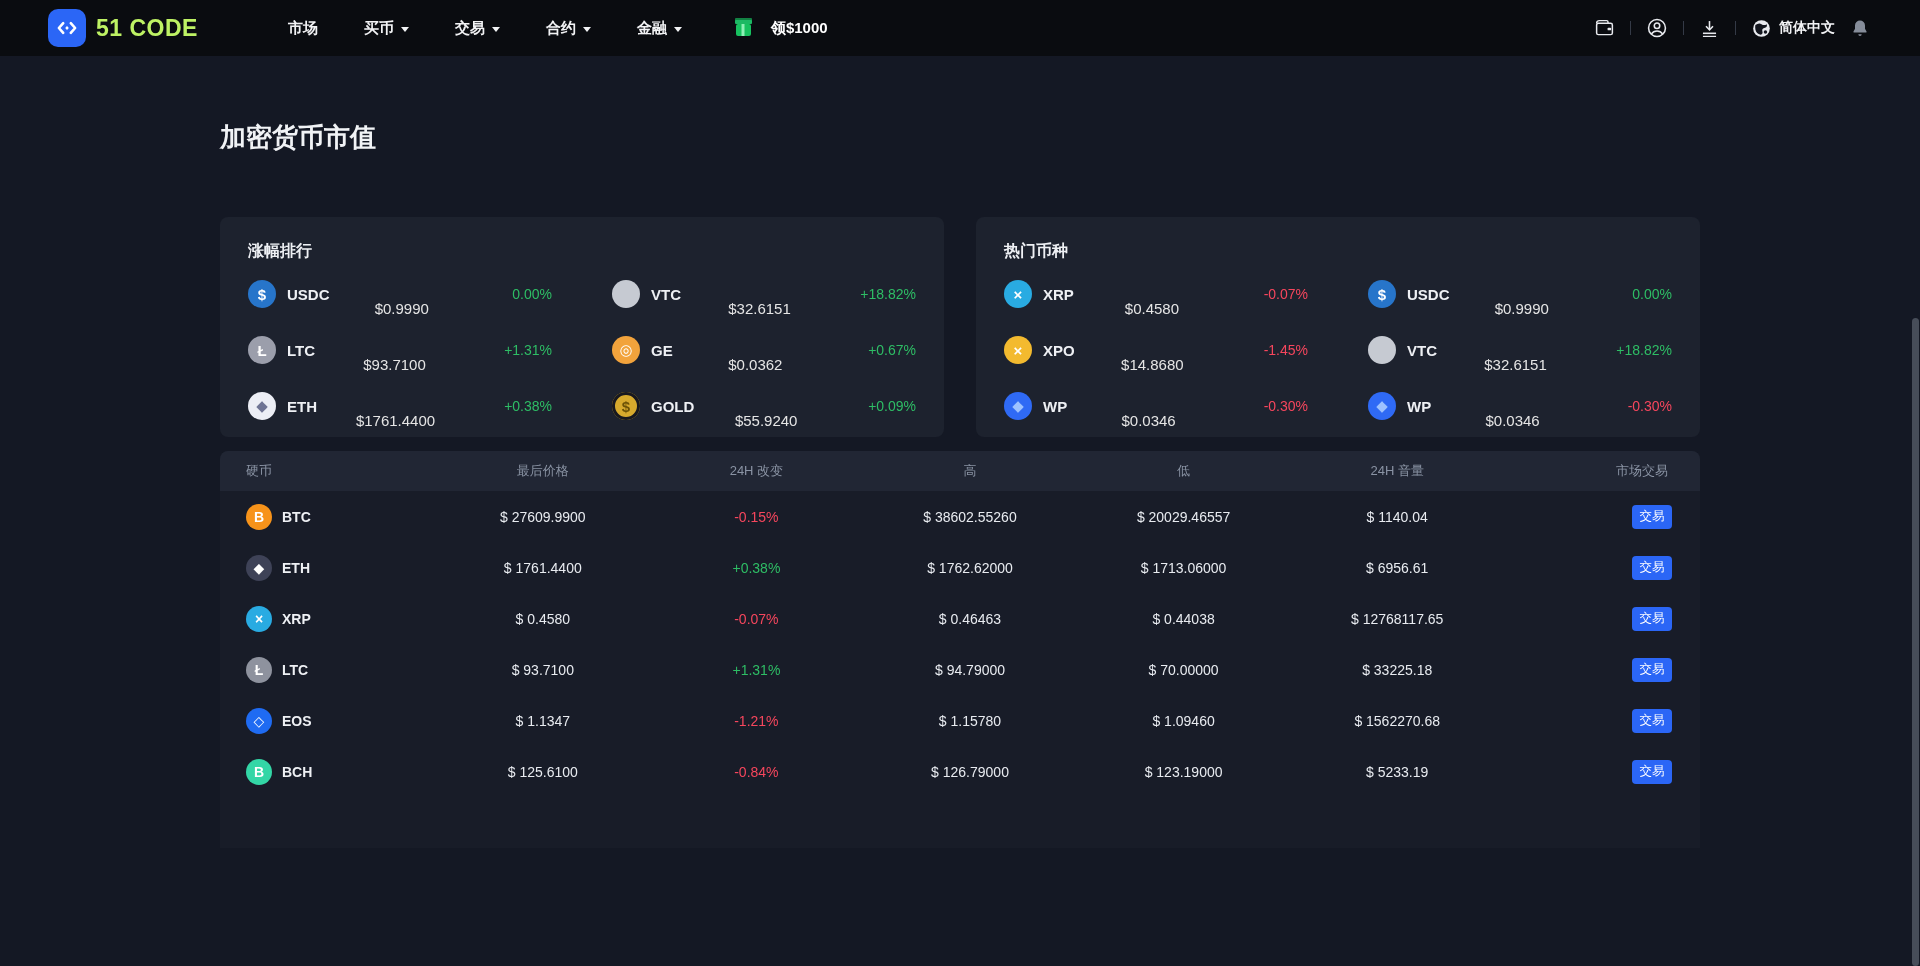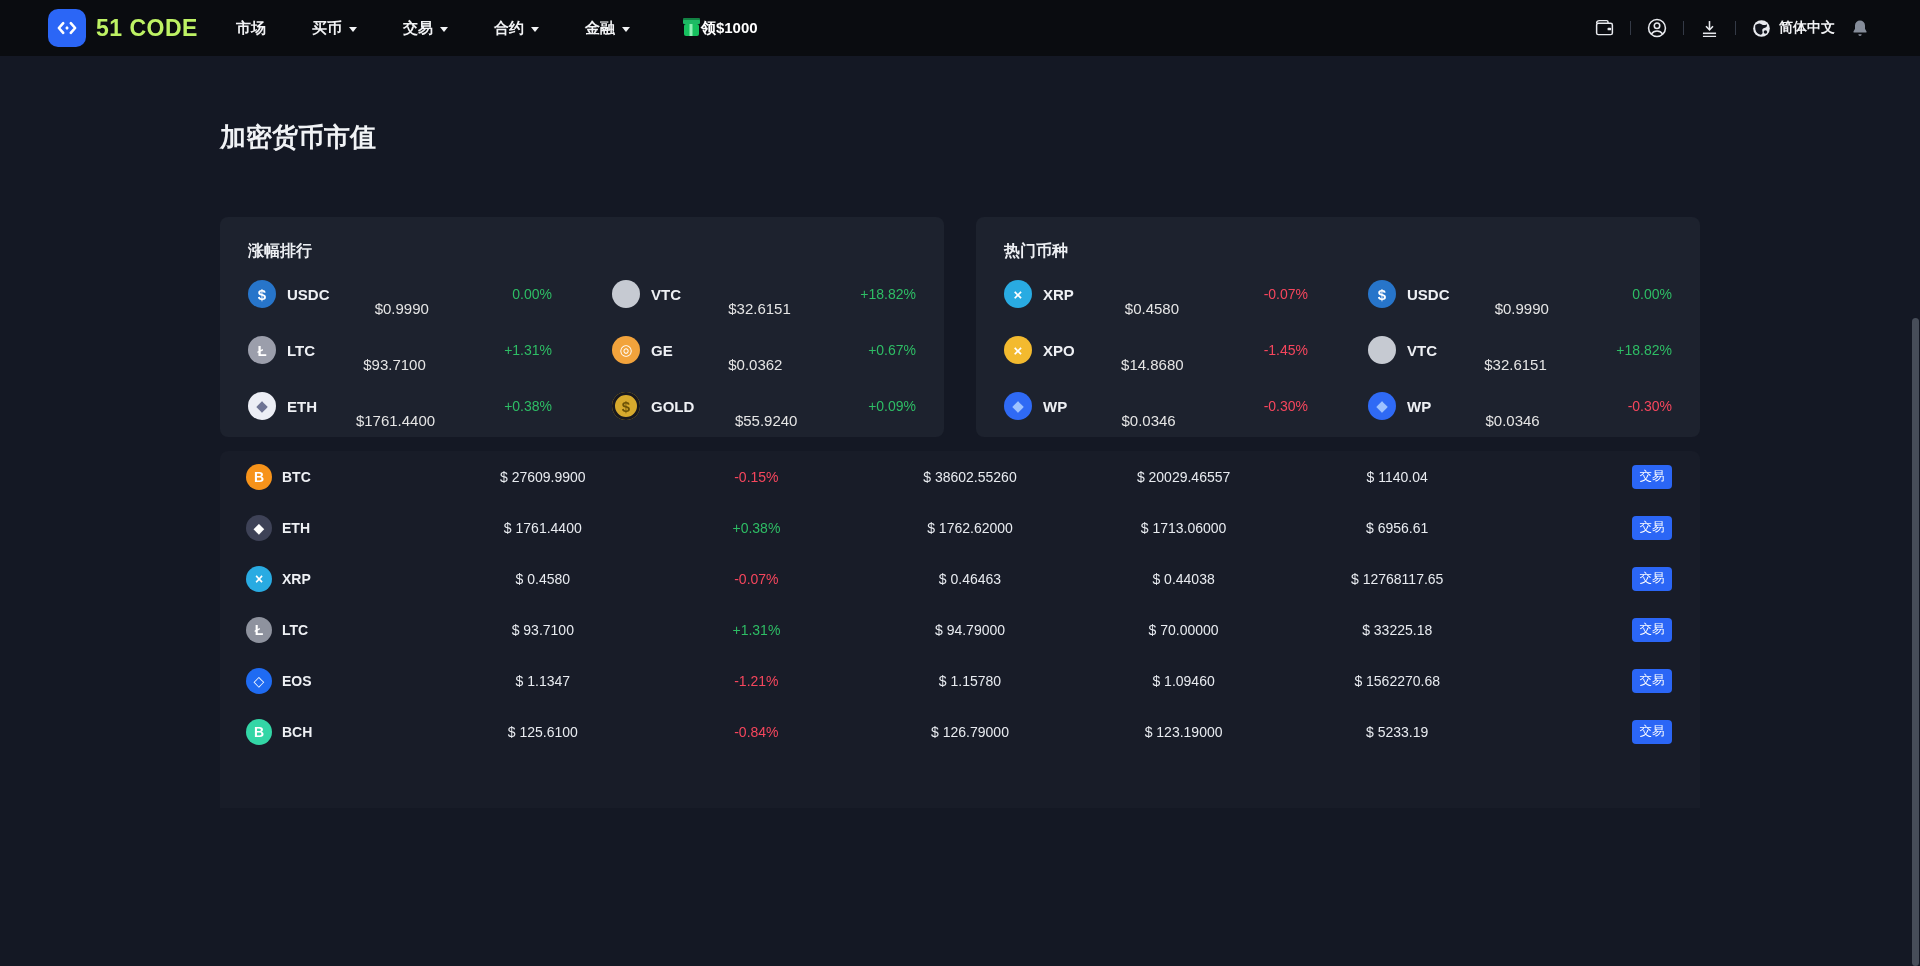--- a/index.html
+++ b/index.html
@@ -19,30 +19,30 @@
     padding: 0 50px 0 48px;
   }
   .logo { display: flex; align-items: center; gap: 10px; cursor: pointer; }
   .logo-mark {
     width: 38px; height: 38px;
     background: #2b66f6;
     border-radius: 10px;
     display: flex; align-items: center; justify-content: center;
   }
   .logo-text { font-size: 23px; font-weight: 800; color: #bef264; letter-spacing: 0.5px; }
-  .menu { display: flex; align-items: center; gap: 46px; margin-left: 38px; }
+  .menu { display: flex; align-items: center; gap: 46px; margin-left: 90px; }
   .menu-item { display: flex; align-items: center; gap: 7px; cursor: pointer; }
   .menu-label { font-size: 15px; font-weight: 700; color: #f2f3f5; }
   .caret {
     width: 0; height: 0; margin-top: 2px;
     border-left: 4px solid transparent;
     border-right: 4px solid transparent;
     border-top: 5px solid #f2f3f5;
   }
-  .promo { display: flex; align-items: center; gap: 2px; margin-left: 54px; cursor: pointer; }
+  .promo { display: flex; align-items: center; gap: 20px; margin-left: 54px; cursor: pointer; }
   .promo-label { font-size: 15px; font-weight: 700; color: #ffffff; }
   .gift-icon { width: 15px; height: 12px; background: #17c15f; border-radius: 2px; position: relative; margin-top: 3px; }
   .gift-icon::before { content: ""; position: absolute; left: 50%; top: 0; transform: translateX(-50%); width: 3px; height: 100%; background: #8ff0b6; }
   .gift-icon::after { content: ""; position: absolute; left: -1px; right: -1px; top: -4px; height: 4px; border-radius: 1px; background: #1db964; box-shadow: 0 -2px 0 0 rgba(23,193,95,0.65); }
   .nav-right { margin-left: auto; display: flex; align-items: center; gap: 15px; }
   .nav-icon-btn { display: flex; align-items: center; justify-content: center; cursor: pointer; }
   .nav-divider { width: 1px; height: 14px; background: #343a46; }
   .lang { display: flex; align-items: center; gap: 7px; cursor: pointer; }
   .lang-label { font-size: 14px; font-weight: 700; color: #f2f3f5; }
 
@@ -278,20 +278,29 @@
     <span class="coin-name">WP</span>
     <span class="entry-price">$0.0346</span>
     <span class="entry-change down">-0.30%</span>
   </div>
         </div>
     </div>
   </section>
 
 
   <section class="table-panel">
+    <div class="t-header">
+      <span>硬币</span>
+      <span class="num">最后价格</span>
+      <span class="num">24H 改变</span>
+      <span class="num">高</span>
+      <span class="num">低</span>
+      <span class="num">24H 音量</span>
+      <span class="action">市场交易</span>
+    </div>
     <div id="table-body">
         <div class="t-row">
     <div class="coin-cell">
       <span class="coin-icon sm" style="background: rgb(247, 147, 26); color: rgb(255, 255, 255);">B</span>
       <span class="coin-name">BTC</span>
     </div>
     <div class="num">$ 27609.9900</div>
     <div class="num change down">-0.15%</div>
     <div class="num">$ 38602.55260</div>
     <div class="num">$ 20029.46557</div>

